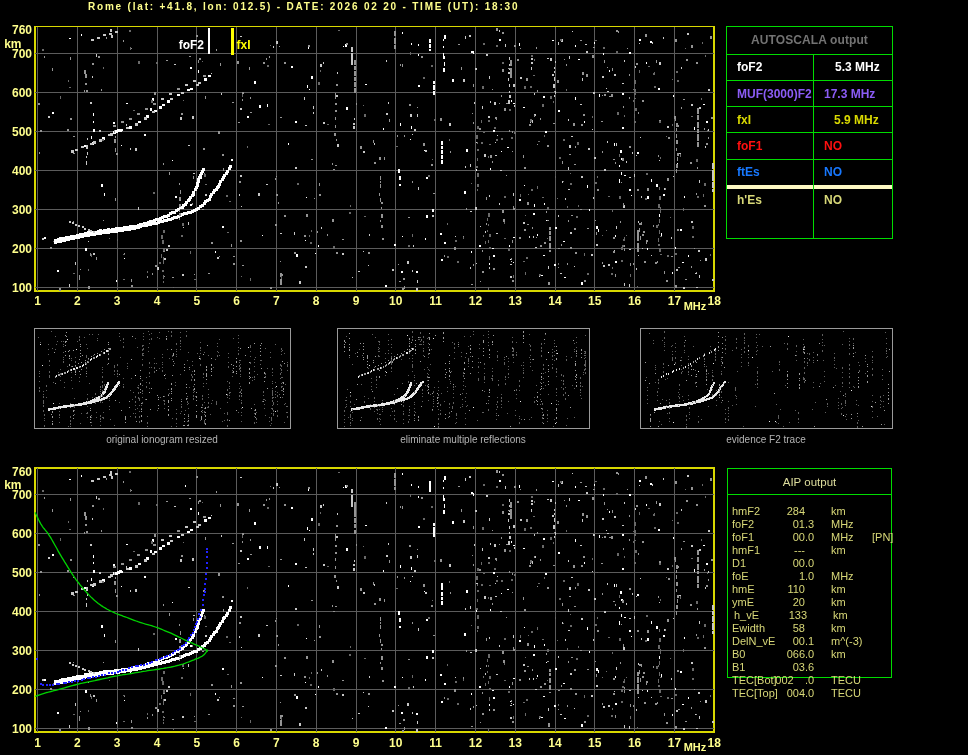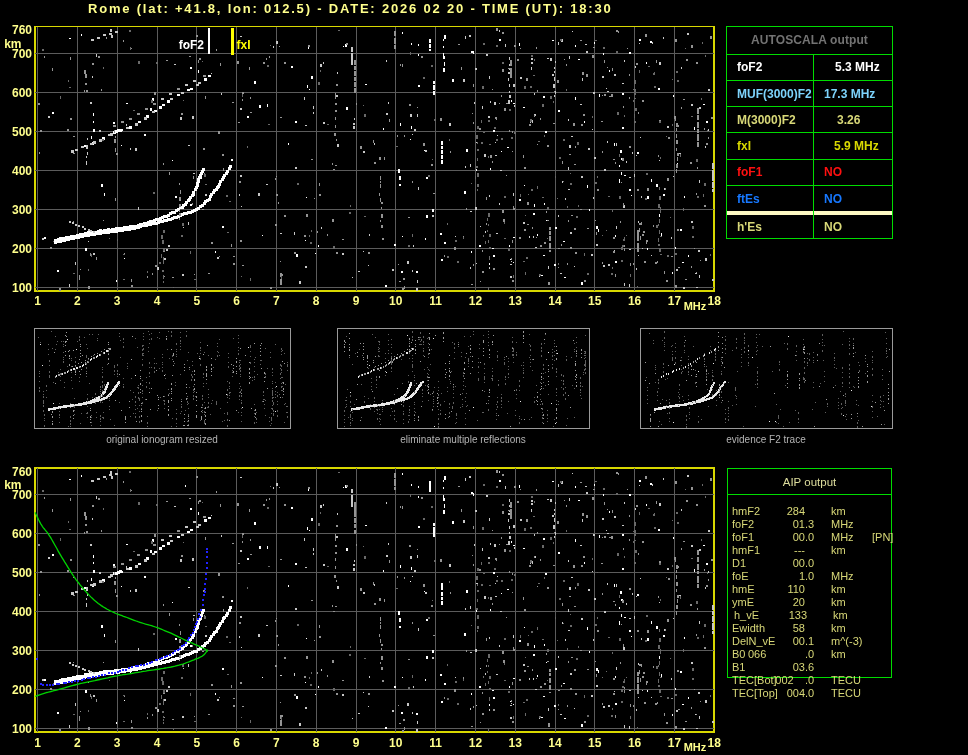--- a/index.html
+++ b/index.html
@@ -1,13 +1,13 @@
 <!DOCTYPE html>
 <html><head><meta charset="utf-8"><title>iono</title><style>html,body{margin:0;padding:0;width:968px;height:755px;background:#000;overflow:hidden}*{box-sizing:border-box}body{font-family:"Liberation Sans",sans-serif;position:relative}.abs{position:absolute}</style></head><body>
-<div class="abs" style="left:88px;top:1px;font-size:13px;font-weight:bold;color:#ffff8c;letter-spacing:1.8px;white-space:pre">Rome (lat: +41.8, lon: 012.5) - DATE: 2026 02 20 - TIME (UT): 18:30</div>
+<div class="abs" style="left:88px;top:1px;font-size:10px;font-weight:bold;color:#ffff8c;letter-spacing:1.8px;white-space:pre">Rome (lat: +41.8, lon: 012.5) - DATE: 2026 02 20 - TIME (UT): 18:30</div>
 <svg class="abs" style="left:0;top:0" width="968" height="755" font-family="Liberation Sans,sans-serif">
     <defs>
       <g id="iono" shape-rendering="crispEdges">
         <rect x="35.2" y="26.5" width="679" height="264.2" fill="none" stroke="#d8d800" stroke-width="1.6"></rect>
         <path stroke="#5c5c5c" stroke-width="1" fill="none" d="M37.6 26.5V290.7M77.4 26.5V290.7M117.2 26.5V290.7M157 26.5V290.7M196.8 26.5V290.7M236.6 26.5V290.7M276.4 26.5V290.7M316.2 26.5V290.7M356 26.5V290.7M395.8 26.5V290.7M435.6 26.5V290.7M475.4 26.5V290.7M515.2 26.5V290.7M555 26.5V290.7M594.8 26.5V290.7M634.6 26.5V290.7M674.4 26.5V290.7M35.2 287.3H714.2M35.2 248.3H714.2M35.2 209.3H714.2M35.2 170.3H714.2M35.2 131.3H714.2M35.2 92.3H714.2M35.2 53.3H714.2"></path>
         <path fill="#ffffff" d="M534.4 203.9h1v3h-1zM622 126.8h2v2h-2zM307.2 85h1v3h-1zM267.3 104.3h1v3h-1zM113.4 122.4h2v2h-2zM81.2 33.5h1v2h-1zM315.1 252.6h1v1h-1zM402.4 31.8h1v2h-1zM365.3 83.6h2v1h-2zM184.7 43.2h1v2h-1zM417.5 54h1v2h-1zM650.1 41.2h2v2h-2zM409.8 139.2h1v1h-1zM197.6 70.3h1v3h-1zM115.7 280.3h1v2h-1zM382.7 128.2h1v2h-1zM544.3 202.9h1v2h-1zM431.7 208.8h2v3h-2zM598.7 93.6h1v3h-1zM418.1 84.7h2v2h-2zM510.6 99.8h1v2h-1zM308.1 47.3h1v2h-1zM143.5 134.2h2v2h-2zM660.7 232.8h1v3h-1zM189.5 66.7h2v2h-2zM149.8 108h2v3h-2zM441.1 259.2h2v2h-2zM126.3 102.9h2v1h-2zM104.4 192.8h1v3h-1zM290.6 65.8h2v2h-2zM44.3 237.2h2v2h-2zM345.9 106.6h2v3h-2zM295 121.3h2v2h-2zM646.9 196h2v3h-2zM190.1 203.8h2v2h-2zM542.8 96.2h2v2h-2zM466.3 148.7h2v3h-2zM68.6 37.7h2v1h-2zM479.4 244.8h2v2h-2zM287.7 143.3h1v2h-1zM402.1 235.6h1v1h-1zM500.9 151.3h1v1h-1zM424.9 237.9h1v2h-1zM222.2 226.2h2v2h-2zM624.3 175.2h2v1h-2zM555.2 226.7h2v2h-2zM426.1 177.1h2v2h-2zM52.1 112.4h2v2h-2zM247.1 116.3h2v2h-2zM683.8 195.8h1v2h-1zM628.7 188.7h2v2h-2zM598.3 228.5h1v3h-1zM57 270h2v2h-2zM425.6 214.8h2v3h-2zM385.4 285.2h2v2h-2zM575.4 97.3h1v3h-1zM444.1 241.8h2v2h-2zM259 104.9h2v3h-2zM306.3 196.9h1v1h-1zM663 193.8h2v2h-2zM423.7 149.5h1v1h-1zM523.7 185.3h1v1h-1zM120.6 144.9h1v1h-1zM172.2 160.4h1v1h-1zM201.2 176.9h1v2h-1zM415.8 271h2v2h-2zM401 270.6h2v2h-2zM542.8 254.8h2v1h-2zM615 261.2h2v2h-2zM439.6 232.7h2v2h-2zM418.2 44.1h1v2h-1zM613.9 142.9h1v3h-1zM304.9 240.3h1v1h-1zM295.8 254.1h2v3h-2zM687.8 255.4h1v2h-1zM309.1 88.9h1v1h-1zM175 196.1h2v2h-2zM253.8 80.8h2v3h-2zM345.4 43.7h2v3h-2zM231.2 158.6h2v2h-2zM410.5 42.6h1v2h-1zM657.5 87.7h2v2h-2zM536.6 233.5h1v2h-1zM410.7 125.6h1v3h-1zM100.7 183.5h2v3h-2zM152.2 97.9h2v3h-2zM84.6 248.4h2v3h-2zM261.5 235h1v1h-1zM342.9 45.5h1v1h-1zM311 76h2v3h-2zM451.9 79.3h2v3h-2zM399.9 123.1h1v3h-1zM512.5 103.2h2v1h-2zM596.4 226h2v3h-2zM464.2 191.2h2v3h-2zM551.8 39.9h2v1h-2zM628.8 52.3h2v2h-2zM130.4 229.1h1v2h-1zM489.9 167.5h1v2h-1zM646.6 248.1h1v2h-1zM593.6 42.4h1v2h-1zM470.6 251.3h1v2h-1zM679.6 229.1h2v2h-2zM475.8 168.8h1v2h-1zM651 179h1v3h-1zM638.6 38.5h2v2h-2zM603.1 52.6h1v2h-1zM492.3 248.3h2v1h-2zM584.1 120.9h1v2h-1zM512.9 236.6h2v1h-2zM509.9 259.3h1v1h-1zM493.2 130.2h2v2h-2zM470.9 50.8h2v2h-2zM544.6 131.3h2v2h-2zM489.1 262.7h1v2h-1zM677.3 163.1h1v3h-1zM589 209h1v2h-1zM518.6 43h1v3h-1zM672.7 95.3h1v2h-1zM522.8 106.6h2v1h-2zM533.2 212.9h2v2h-2zM674.6 246.6h1v2h-1zM621.7 92.7h2v2h-2zM646 62.1h1v2h-1zM705.5 121.1h2v2h-2zM473.1 51.1h1v3h-1zM580.5 282.1h2v3h-2zM545.7 220h1v1h-1zM637 152.3h2v2h-2zM630.6 194.8h1v1h-1zM578.2 58.9h2v1h-2zM655.7 184h2v3h-2zM703.4 103.9h2v1h-2zM659.1 214.4h1v3h-1zM563.8 276.7h2v1h-2zM498.9 38.6h2v2h-2zM541 275.1h2v1h-2zM507.2 147.4h2v1h-2zM694.3 127.2h1v3h-1zM558.2 110.2h2v2h-2zM586.7 185.1h1v3h-1zM509 244.7h1v2h-1zM608.8 69.9h1v2h-1zM615.4 234.6h1v2h-1zM512.9 262.4h1v1h-1zM575.4 44.7h1v2h-1zM518.8 198.8h2v2h-2zM682.1 262.4h2v1h-2zM563.4 241.4h2v1h-2zM553.6 263.7h2v2h-2zM493 255.1h2v2h-2zM318.2 244.7h1v2h-1zM672 272.1h1v2h-1zM394 244h2v2h-2zM214.6 251.1h1v2h-1zM124 258.2h1v1h-1zM619.6 149.7h2v3h-2zM620.6 157.7h2v2h-2zM618.6 165.3h1v2h-1zM620.6 172h1v3h-1zM618.6 179.4h1v4h-1zM444.1 34.8h2v4h-2zM443.1 38.7h1v2h-1zM443.1 45.8h1v2h-1zM443.1 53.3h1v3h-1zM443.1 56.3h2v3h-2zM444.1 62.2h1v4h-1zM443.1 68.4h2v4h-2zM92.6 113.4h1v3h-1zM92.6 120.9h1v2h-1zM92.6 128.5h2v3h-2zM90.6 136.4h1v3h-1zM91.6 142.2h2v3h-2zM398.4 169.2h2v4h-2zM399.4 176.3h2v4h-2zM399.4 184.4h2v2h-2zM429 39h2v4.1066h-2zM429 43.7h2v4.76446h-2zM429 48.7h2v2.25534h-2zM433 81h2v3.06103h-2zM433 85.3h2v5.05624h-2zM433 90.8h2v4.40127h-2zM433 95.8h2v0.185443h-2zM441 141h2v4.13307h-2zM441 145.6h2v3.28497h-2zM441 150.1h2v4.35496h-2zM441 155.4h2v3.5203h-2zM441 159.8h2v4.16176h-2zM54.4 238.8h3v3h-3zM54.3 240.6h3v3h-3zM56.5 238.3h3v3h-3zM56.5 240.1h3v3h-3zM58.8 237.4h3v3h-3zM58.8 239.6h3v3h-3zM61.1 236.8h3v3h-3zM61 239.1h3v3h-3zM63.6 236.7h3v3h-3zM63.2 238.7h3v3h-3zM65.4 236.3h3v3h-3zM65.5 238.2h3v3h-3zM67.4 235.8h3v3h-3zM67.4 237.8h3v3h-3zM69.7 235h3v3h-3zM69.4 237.3h3v3h-3zM71.8 234.5h3v3h-3zM71.4 236.8h3v3h-3zM73.1 234.6h3v3h-3zM73.4 236.4h3v3h-3zM75.6 233.8h3v3h-3zM75.4 235.9h3v3h-3zM77.4 233.6h3v3h-3zM77.4 235.5h3v3h-3zM79.1 233.3h3v3h-3zM79.4 235.1h3v3h-3zM81.7 233h3v3h-3zM81.4 234.7h3v3h-3zM83.5 231.9h3v3h-3zM83.4 234.3h3v3h-3zM85.1 231.6h3v3h-3zM85.4 233.9h3v3h-3zM87.4 231.4h3v3h-3zM87.3 233.5h3v3h-3zM89.4 230.9h3v3h-3zM89.3 233.1h3v3h-3zM91.5 230.7h3v3h-3zM91.3 232.8h3v3h-3zM93.4 230.8h3v3h-3zM93.3 232.5h3v3h-3zM95.2 230.5h3v3h-3zM95.3 232.2h3v3h-3zM97.2 230.2h3v3h-3zM97.3 231.8h3v3h-3zM99.2 229.2h3v3h-3zM99.3 231.5h3v3h-3zM100.9 229.6h3v3h-3zM101.3 231.2h3v3h-3zM103.2 228.6h3v3h-3zM103.3 230.9h3v3h-3zM105.1 228.6h3v3h-3zM105.3 230.7h3v3h-3zM107.3 228.1h3v3h-3zM107.2 230.5h3v3h-3zM109.4 228.5h3v3h-3zM109.2 230.2h3v3h-3zM111.1 228.3h3v3h-3zM111.2 230h3v3h-3zM113.5 227.5h3v3h-3zM113.2 229.7h3v3h-3zM115.4 227.4h3v3h-3zM115.2 229.5h3v3h-3zM117.1 227.1h3v3h-3zM117.2 229.2h3v3h-3zM119.1 227h3v3h-3zM119.2 228.9h3v3h-3zM121.3 226.6h3v3h-3zM121.2 228.6h3v3h-3zM122.9 226.2h3v3h-3zM123.2 228.3h3v3h-3zM125.5 226.2h3v3h-3zM125.2 227.9h3v3h-3zM126.9 226h3v3h-3zM127.1 227.6h3v3h-3zM129.3 225h3v3h-3zM129.1 227.3h3v3h-3zM130.8 224.5h3v3h-3zM131.1 226.9h3v3h-3zM133.3 224.5h3v3h-3zM133.1 226.5h3v3h-3zM135.1 224.5h3v3h-3zM135.1 226.1h3v3h-3zM136.8 223.8h3v3h-3zM137.1 225.7h3v3h-3zM139 223.3h3v3h-3zM139.1 225.3h3v3h-3zM141.3 223h3v3h-3zM143 222h3v3h-3zM145.1 221.7h3v3h-3zM147 220.9h3v3h-3zM148.8 220.4h3v3h-3zM151.1 220h3v3h-3zM152.8 219.1h3v3h-3zM154.9 218.3h3v3h-3zM156.9 217.9h3v3h-3zM159 216.9h3v3h-3zM160.7 215.9h3v3h-3zM163.1 214.9h3v3h-3zM165.1 214.6h3v3h-3zM167.3 213.5h3v3h-3zM168.9 212h3v3h-3zM171.2 211.1h3v3h-3zM172.9 210.7h3v3h-3zM175.3 208.9h3v3h-3zM177 208.2h3v3h-3zM178.7 206.3h3v3h-3zM180.8 205.6h3v3h-3zM182.3 203.9h3v3h-3zM183.8 202.7h3v3h-3zM185.3 201.4h3v3h-3zM187.1 199.4h3v3h-3zM187.7 198.2h3v3h-3zM189.4 196.4h3v3h-3zM190.5 194.2h3v3h-3zM191.6 192.7h3v3h-3zM192.3 191h3v3h-3zM194 188.3h3v3h-3zM194.6 185.6h3v3h-3zM195.5 184.2h3v3h-3zM196 181.7h3v3h-3zM196.7 180.3h3v3h-3zM197.2 177.8h3v3h-3zM198 176.2h3v3h-3zM198.6 174.2h3v3h-3zM199.8 172.1h3v3h-3zM200.7 169.7h3v3h-3zM201.8 167.5h3v3h-3zM141 224.2h3v3h-3zM142.8 224.4h3v3h-3zM144.8 223.6h3v3h-3zM147.4 223.4h3v3h-3zM148.8 222.6h3v3h-3zM151.1 222h3v3h-3zM153.2 221.7h3v3h-3zM155.1 221.5h3v3h-3zM156.7 220.5h3v3h-3zM158.9 220.1h3v3h-3zM161.2 219.9h3v3h-3zM163 219.1h3v3h-3zM165.1 218.6h3v3h-3zM166.7 218.3h3v3h-3zM168.5 217.7h3v3h-3zM170.9 216.9h3v3h-3zM173.3 216.2h3v3h-3zM174.5 215.7h3v3h-3zM177 215.1h3v3h-3zM178.8 214.4h3v3h-3zM181.2 213.2h3v3h-3zM182.7 212.3h3v3h-3zM185 211.8h3v3h-3zM187.1 211.4h3v3h-3zM189 210.5h3v3h-3zM190.6 209.5h3v3h-3zM193 208.5h3v3h-3zM194.8 208h3v3h-3zM197.1 206.6h3v3h-3zM198.5 205.1h3v3h-3zM200.7 203.6h3v3h-3zM202.6 202h3v3h-3zM204 200.3h3v3h-3zM206.3 199h3v3h-3zM207.8 197.6h3v3h-3zM209.1 195.3h3v3h-3zM210.2 193.3h3v3h-3zM211.6 191.1h3v3h-3zM213.4 189.4h3v3h-3zM214.7 188h3v3h-3zM215.7 185.8h3v3h-3zM216.7 184.7h3v3h-3zM218.1 182.6h3v3h-3zM219.2 180.1h3v3h-3zM221 178.3h3v3h-3zM221.9 175.9h3v3h-3zM223 174.4h3v3h-3zM224.6 172.1h3v3h-3zM225.9 170.1h3v3h-3zM227.7 167.1h3v3h-3zM229.4 164.8h3v3h-3zM54.4 239.1h3v3h-3zM56.5 238.7h3v3h-3zM58.9 238.3h3v3h-3zM60.9 238.5h3v3h-3zM63.1 237.5h3v3h-3zM64.8 237.4h3v3h-3zM67.1 236.9h3v3h-3zM69.8 236.3h3v3h-3zM71.5 236.5h3v3h-3zM73.6 235.4h3v3h-3zM75.6 235.5h3v3h-3zM77.5 234.7h3v3h-3zM79.7 234.2h3v3h-3zM81.3 234h3v3h-3zM83.6 233.4h3v3h-3zM85.4 232.3h3v3h-3zM87.7 232.7h3v3h-3zM89.3 232.2h3v3h-3zM91.7 231.7h3v3h-3zM93.5 231.5h3v3h-3zM95.4 231.6h3v3h-3zM97 231h3v3h-3zM99.7 230.3h3v3h-3zM101.2 230.6h3v3h-3zM103.4 229.9h3v3h-3zM104.9 229.8h3v3h-3zM107 229.8h3v3h-3zM109.6 229.5h3v3h-3zM111.1 228.8h3v3h-3zM113.3 229.1h3v3h-3zM114.9 228.4h3v3h-3zM117.4 228.5h3v3h-3zM119.2 227.8h3v3h-3zM121.2 227.7h3v3h-3zM123.2 227.8h3v3h-3zM125.1 227.6h3v3h-3zM126.8 226.6h3v3h-3zM129.4 226.3h3v3h-3zM130.8 226.6h3v3h-3zM133.3 226h3v3h-3zM135.3 225.9h3v3h-3zM136.8 225.2h3v3h-3zM139.4 224.2h3v3h-3zM140.8 224.2h3v3h-3zM84.2 145h3v2h-3zM101.6 137.2h3v3h-3zM117.2 130.1h3v2h-3zM120.1 129h3v2h-3zM129 125.8h3v3h-3zM138 121.3h3v2h-3zM146.4 115.2h3v3h-3zM154.3 109.6h3v2h-3zM159.3 105.8h3v3h-3zM161.5 103.7h3v2h-3zM166.8 100h3v3h-3zM176.7 94.4h3v2h-3zM186.8 89.2h3v2h-3zM189.8 87.6h3v2h-3zM204.2 77.9h3v3h-3zM207.5 75.1h3v2h-3zM113.2 130.9h3v3h-3zM115.2 130.1h3v3h-3zM117.2 129.3h3v3h-3zM119.2 128.5h3v3h-3z"></path>
         <path fill="#c8c8c8" d="M469 34.5h2v2h-2zM42.4 237.5h2v2h-2zM183.1 226.5h1v1h-1zM304.7 265.8h2v2h-2zM239.2 194.1h1v2h-1zM476 141.9h2v1h-2zM582.3 77.5h1v3h-1zM528.8 236.2h1v2h-1zM683.2 286.8h2v2h-2zM92 76.3h1v2h-1zM672.6 176.1h1v1h-1zM273.2 45.9h1v2h-1zM411.8 270.3h1v2h-1zM637.7 221h1v2h-1zM180 117.1h2v3h-2zM534.4 114.4h2v2h-2zM568.7 56.1h1v3h-1zM588.4 147.7h2v2h-2zM240.4 108.4h2v2h-2zM69.1 283.8h1v3h-1zM462.5 78.6h2v3h-2zM137.5 206.8h1v3h-1zM407.3 261.3h2v3h-2zM204.6 193.8h2v2h-2zM90.2 102.3h2v2h-2zM129.5 148h1v2h-1zM564.6 197.5h1v2h-1zM110.9 34.7h2v3h-2zM241.3 205.9h1v1h-1zM488.4 115.5h2v2h-2zM368.8 234.2h1v2h-1zM220.6 93.4h1v2h-1zM538.7 275.2h1v2h-1zM424.9 150h2v2h-2zM552.3 73.5h2v2h-2zM313.2 111.5h1v2h-1zM374 142.9h1v2h-1zM474.6 68h2v2h-2zM363.2 150.8h2v2h-2zM659.3 160.1h1v1h-1zM570.5 135.9h2v1h-2zM624.1 283h1v3h-1zM560.7 39.3h2v3h-2zM636.1 154.9h1v1h-1zM239.8 35.5h2v1h-2zM134.5 147.9h2v3h-2zM303.9 96.8h1v3h-1zM500.1 169.6h2v1h-2zM279.5 233h2v1h-2zM368.4 264.5h1v1h-1zM192 116.1h2v3h-2zM416.5 113.7h1v3h-1zM464.8 36h1v3h-1zM142.9 224.2h1v1h-1zM484.1 154.3h2v3h-2zM546.8 57.6h2v1h-2zM495.3 154.5h2v1h-2zM193.1 173.3h2v1h-2zM607.2 91.3h2v1h-2zM464.8 166h1v2h-1zM210.5 73.1h1v1h-1zM449 122.6h2v3h-2zM266.1 183.5h2v1h-2zM414.1 128.5h2v2h-2zM323.4 122.1h2v2h-2zM182.4 274.4h2v2h-2zM385.7 60.4h1v2h-1zM187.7 145.3h2v1h-2zM305.2 125.2h2v1h-2zM584.9 44.4h2v1h-2zM474 102.4h1v2h-1zM298.6 281.2h2v3h-2zM337.2 144.3h2v3h-2zM698.5 274.5h1v3h-1zM495 141.9h1v1h-1zM512.5 83.8h2v3h-2zM173.5 64.1h2v1h-2zM651.8 42.4h1v2h-1zM387.7 101.9h1v2h-1zM126.1 124.3h1v2h-1zM98.7 130.2h2v2h-2zM275.9 41.1h2v3h-2zM385.5 113.3h2v2h-2zM698.5 179.8h1v3h-1zM416 287.5h2v3h-2zM622.8 205h2v3h-2zM580.3 103.5h2v1h-2zM336.2 94.7h2v2h-2zM631.6 151.7h1v2h-1zM156.5 267.1h2v3h-2zM470.2 164.3h1v3h-1zM47.5 115.6h2v2h-2zM489.1 76h1v3h-1zM504.9 44.2h1v3h-1zM592.9 92.4h2v2h-2zM320.6 227.2h1v2h-1zM707.6 88.9h2v2h-2zM628.6 284.3h1v3h-1zM313.2 106h1v3h-1zM417 279.6h1v3h-1zM294.6 166.7h2v2h-2zM431.6 215.2h2v2h-2zM531.9 119.6h1v3h-1zM88.1 240.7h1v1h-1zM605.9 88.2h1v1h-1zM616.4 225.5h1v3h-1zM239.7 174.6h2v2h-2zM258 192.9h2v3h-2zM454.9 235.5h1v1h-1zM294.1 231.8h1v3h-1zM109.8 29.4h2v3h-2zM411.9 134.1h1v1h-1zM593.1 197.3h1v2h-1zM690.9 103.8h2v2h-2zM187.6 222.2h1v3h-1zM410 114.1h2v3h-2zM513.8 105.3h1v2h-1zM319.9 63.8h2v3h-2zM337.2 71.5h1v2h-1zM558.7 156.8h1v1h-1zM580.9 176.2h2v2h-2zM593.9 156.6h2v2h-2zM616.1 142.7h1v3h-1zM322.6 62.4h1v2h-1zM417.7 186.7h1v3h-1zM96.4 54.1h1v3h-1zM481.8 106.4h1v3h-1zM74.8 261.5h1v3h-1zM489.1 267.4h1v2h-1zM509.6 275.8h2v2h-2zM651.4 255.1h1v1h-1zM691.2 220.6h2v2h-2zM498.9 203.1h1v2h-1zM629.1 248.7h2v1h-2zM607.4 141.1h1v2h-1zM675.9 268.8h2v2h-2zM568.4 167.3h1v3h-1zM530.1 120.5h1v2h-1zM484.9 231h1v2h-1zM585.9 50.8h2v2h-2zM591.6 129h1v1h-1zM707.8 129h1v2h-1zM470.2 266.7h1v2h-1zM560.4 272.9h2v1h-2zM667.1 126.4h2v2h-2zM470.4 210.5h2v1h-2zM534.2 92.9h1v2h-1zM704.5 258h2v3h-2zM663.4 36.7h1v2h-1zM519.7 77.4h2v2h-2zM601.7 76.1h2v2h-2zM494.4 102.4h2v3h-2zM628.5 176.7h2v1h-2zM567.5 188.7h2v1h-2zM687.1 33.3h2v2h-2zM623.8 60.2h1v2h-1zM613.8 74.2h2v2h-2zM711.9 279.3h2v2h-2zM591.1 253.5h2v2h-2zM680.7 67.2h1v2h-1zM607.8 263.7h2v2h-2zM512.8 193h1v3h-1zM658.7 61.6h2v3h-2zM509.9 263.8h2v1h-2zM474.8 207.3h2v3h-2zM639.6 136.9h1v1h-1zM602.6 264.7h2v2h-2zM638.5 43.2h1v1h-1zM497.3 134.9h1v1h-1zM557.9 42.1h1v3h-1zM509.7 64.5h2v1h-2zM704.9 145.7h1v2h-1zM572.2 31.3h1v1h-1zM635.4 66.1h1v2h-1zM633.5 174.1h1v3h-1zM640.5 196.4h1v2h-1zM567.6 118.8h1v2h-1zM547.7 266.1h1v3h-1zM510.5 276.6h1v1h-1zM622.3 83.4h2v1h-2zM568.6 145.3h2v3h-2zM495.7 232.6h2v1h-2zM523.2 222.2h2v2h-2zM699.2 107.2h2v2h-2zM626.3 161.3h1v2h-1zM695.6 286.5h2v1h-2zM486.3 53.5h2v2h-2zM489.8 101h1v2h-1zM603.5 169.3h2v2h-2zM479.8 226h1v1h-1zM596.2 243.7h2v2h-2zM561.6 180.8h1v2h-1zM488.7 195.3h1v2h-1zM557.7 214.5h1v2h-1zM549.9 57.5h2v3h-2zM635.9 267.8h1v2h-1zM498.5 29.9h1v2h-1zM570 231.8h2v2h-2zM663.8 187.6h1v2h-1zM678.6 153.3h2v1h-2zM412.7 244.5h1v2h-1zM535.3 247.4h2v1h-2zM671.4 236.7h1v2h-1zM165.8 248.9h2v2h-2zM163.6 257.5h2v2h-2zM614.1 249.8h1v1h-1zM342.3 252.7h2v2h-2zM698.1 250.1h2v2h-2zM637.8 255.2h1v1h-1zM93.2 253.2h2v2h-2zM391.8 268.9h2v2h-2zM216.7 257.4h2v2h-2zM475.8 263.2h1v1h-1zM510.7 261.1h1v1h-1zM351.6 276.9h1v1h-1zM641.9 248.3h1v1h-1zM694.9 272.9h2v1h-2zM357.7 271.1h2v1h-2zM363.4 250.8h1v1h-1zM573.8 266h1v1h-1zM532.7 236.1h1v2h-1zM167.5 244.9h2v2h-2zM554.9 60.8h1v2h-1zM553.9 67h1v2h-1zM553.9 71h1v2h-1zM553.9 76.9h1v4h-1zM552.9 83.8h2v4h-2zM554.9 90.5h1v3h-1zM553.9 94.9h1v2h-1zM86.6 138h1v2h-1zM85.6 145h2v4h-2zM86.6 151.5h1v3h-1zM85.6 156.2h1v2h-1zM85.6 161.2h1v4h-1zM530.8 58.3h2v2h-2zM530.8 61.6h2v2h-2zM530.8 67.4h1v3h-1zM509 57.1h1v3h-1zM509 63.6h2v2h-2zM509 68.1h1v2h-1zM508 71.8h2v2h-2zM508 77.9h1v3h-1zM509 84.2h1v3h-1zM509 90.6h1v2h-1zM509 94.7h2v3h-2zM508 99.6h2v4h-2zM353.7 118.4h1v2h-1zM352.7 122.5h2v2h-2zM352.7 126.4h2v3h-2zM351 47h2v4.83747h-2zM351 53.3h2v5.08938h-2zM351 58.4h2v6.72935h-2zM712 163h2v5.84086h-2zM712 169.8h2v3.92678h-2zM712 174.1h2v6.44439h-2zM712 181.8h2v6.65145h-2zM712 189.3h2v2.74011h-2zM69 220.9h2v2h-2zM71.9 222.3h2v2h-2zM75.1 223.5h2v2h-2zM78 224.9h2v2h-2zM81.6 226.4h2v2h-2zM84.1 227.7h2v2h-2zM87.6 228.5h2v2h-2zM90.3 229.8h2v2h-2zM93.1 230.6h2v2h-2zM71.4 150.4h3v3h-3zM74.7 149h3v2h-3zM81.4 146.1h3v2h-3zM90 142.6h3v2h-3zM92.8 141.4h3v3h-3zM98.7 138.7h3v3h-3zM107.5 134h3v2h-3zM110.4 132.5h3v3h-3zM126 126.9h3v2h-3zM135 123h3v3h-3zM143.7 117.4h3v3h-3zM151.7 111.3h3v2h-3zM169.9 98.3h3v2h-3zM180.5 92.3h3v2h-3zM195.5 84.2h3v2h-3zM198.1 82.4h3v2h-3zM161 97.8h3v2h-3zM168.9 93.1h3v2h-3zM184.9 84.1h3v2h-3zM192.8 79.8h3v2h-3zM91.3 38.9h3v2h-3zM97.3 36.5h3v2h-3zM103.3 34.2h3v2h-3zM109.2 32.6h3v2h-3zM115.2 31.1h3v2h-3z"></path>
         <path fill="#949494" d="M101.2 88.5h1v2h-1zM280 117.4h2v1h-2zM399.4 281h2v1h-2zM597 188.8h2v2h-2zM277.5 202.2h1v2h-1zM203 148.2h2v2h-2zM308.4 45.2h2v2h-2zM69.8 56.5h1v3h-1zM618.2 31h1v2h-1zM146.9 275.9h1v2h-1zM697.2 166.5h1v2h-1zM85.8 89.9h2v2h-2zM399.5 64.4h1v2h-1zM627.4 47.6h1v1h-1zM39.5 129.5h2v2h-2zM431.4 163.9h2v2h-2zM249.8 97.1h1v2h-1zM664.2 271.3h1v3h-1zM333.3 169.2h2v1h-2zM262.8 62h2v2h-2zM633.2 263h1v2h-1zM574.6 251.8h2v2h-2zM440.1 117.9h2v3h-2zM331.9 163.2h1v2h-1zM677.5 267.4h2v1h-2zM237.3 61.1h2v3h-2zM646.5 188h2v3h-2zM38.3 102.6h2v2h-2zM336 83.6h2v2h-2zM580 208.9h2v1h-2zM656.4 59.6h1v3h-1zM402.1 64h1v3h-1zM514.1 44.7h2v2h-2zM275.1 223.9h2v2h-2zM222 154.3h2v2h-2zM398 263.8h1v1h-1zM180.7 113h2v2h-2zM401.6 288h2v2h-2zM51.7 67.6h1v3h-1zM519.9 47.8h1v1h-1zM592.3 55.4h2v3h-2zM331.5 218.8h2v3h-2zM96.4 257.2h1v3h-1zM523.3 155h1v3h-1zM504.3 107.6h2v3h-2zM269.7 287.1h2v2h-2zM237.7 121.8h2v1h-2zM123.3 39.8h1v2h-1zM417.4 107h1v1h-1zM318.5 183h1v3h-1zM336.4 251.6h2v2h-2zM78.6 277.6h1v2h-1zM216.4 49.1h1v2h-1zM232.2 101.5h2v1h-2zM502.2 209.9h2v3h-2zM192.3 203.3h1v2h-1zM432.5 193h2v1h-2zM505.5 102.9h2v1h-2zM250 112.1h2v1h-2zM403.7 135.4h1v2h-1zM462.6 235.8h1v2h-1zM239.2 180.6h2v2h-2zM334.8 164.7h2v1h-2zM314.3 198.2h1v1h-1zM612.5 251.4h2v2h-2zM499.3 102.7h1v1h-1zM675.1 284.8h2v3h-2zM540.2 244.5h2v2h-2zM275.5 193.5h2v2h-2zM283.9 62.2h2v2h-2zM211.2 242.4h2v2h-2zM266.3 57.9h1v2h-1zM195.6 34.5h2v2h-2zM636 63.3h2v2h-2zM165.9 59.8h2v1h-2zM411.5 180.5h1v2h-1zM73.3 220.8h1v1h-1zM562.4 161.4h1v3h-1zM675.2 39.3h2v3h-2zM59 287.6h2v3h-2zM115.1 198.2h1v3h-1zM103.1 220.1h1v1h-1zM486.4 223.1h1v2h-1zM275 178.3h1v2h-1zM189.1 56.1h2v1h-2zM373.2 140h1v3h-1zM460.7 67.2h1v3h-1zM242.1 99.4h1v2h-1zM89.7 252.7h1v3h-1zM341.7 238.9h2v1h-2zM154.3 92.4h2v3h-2zM508.8 129.9h1v2h-1zM471.7 113.4h1v1h-1zM130.7 48.1h1v1h-1zM283.5 215.1h2v2h-2zM566.7 263h1v2h-1zM422.5 142.6h2v3h-2zM73.2 153h2v1h-2zM231.4 243.7h1v3h-1zM407.9 217.1h2v1h-2zM198.2 59.7h1v3h-1zM457.8 44.3h2v1h-2zM275.8 176.4h1v1h-1zM67.3 128.6h2v2h-2zM278.7 45.6h1v1h-1zM533.5 114.5h1v2h-1zM586.3 73.5h2v3h-2zM472.8 122.2h1v2h-1zM677.5 124.7h1v2h-1zM163.4 162.6h1v2h-1zM584.3 279.6h2v2h-2zM408.7 103.5h2v2h-2zM306.4 214.4h2v3h-2zM592.9 47.2h2v1h-2zM496.4 117.6h1v2h-1zM682.6 99.4h2v1h-2zM151.7 272.8h1v2h-1zM677.3 228.5h2v2h-2zM318.8 194.1h2v2h-2zM241.6 91.7h2v2h-2zM502.1 69.1h2v3h-2zM646.2 239.5h2v2h-2zM373.8 161.8h2v2h-2zM43.5 55.9h1v2h-1zM552.8 123.1h2v1h-2zM169.2 171.8h1v3h-1zM303.5 234.7h2v2h-2zM519 237h2v2h-2zM453.5 247.1h2v3h-2zM240.1 240.1h2v2h-2zM479.9 280.7h1v1h-1zM249.4 67.4h1v3h-1zM450.1 150.6h1v2h-1zM154.7 265.2h2v2h-2zM204.2 173.1h1v2h-1zM513.1 207.5h2v2h-2zM537.4 90.2h1v2h-1zM73.4 135.5h2v1h-2zM130.7 278.8h1v3h-1zM473.3 264.1h1v2h-1zM420.8 55.9h2v2h-2zM583.1 114h2v2h-2zM205.2 95.8h1v3h-1zM681 106.5h1v2h-1zM311.3 158.7h2v1h-2zM360.3 146.3h2v3h-2zM653.2 224.9h1v2h-1zM382 238.3h2v2h-2zM345.9 43h2v2h-2zM356.2 102.6h1v2h-1zM547.7 282.4h2v3h-2zM106 36.7h1v2h-1zM79.1 274.6h1v3h-1zM69.6 117.5h2v2h-2zM526.4 77.5h2v3h-2zM444.4 255.1h1v2h-1zM686.4 58.5h2v2h-2zM512.3 131.1h1v2h-1zM383.6 157.3h1v3h-1zM620.4 220.7h1v2h-1zM193 176.1h1v3h-1zM673.9 115.8h2v3h-2zM396.7 134.9h1v2h-1zM218.2 131.2h2v3h-2zM201.9 209.3h2v1h-2zM219.8 62.5h1v3h-1zM316.9 230.6h1v2h-1zM281.4 273.5h2v2h-2zM294 252.2h2v2h-2zM87.9 285.6h2v3h-2zM280.3 260.8h1v1h-1zM389.2 118.6h1v3h-1zM269.2 56.4h1v2h-1zM490.1 155.3h2v3h-2zM198.8 58.4h2v2h-2zM466.3 208.3h1v2h-1zM378.7 156.7h2v3h-2zM223.3 167.8h1v3h-1zM404.1 285.6h1v3h-1zM123.5 253.2h1v2h-1zM573.6 227.9h2v2h-2zM629.3 146.2h2v2h-2zM623.6 248.3h1v3h-1zM485.9 196.7h1v3h-1zM527.3 224.4h2v1h-2zM38.7 152h1v2h-1zM327.4 233.7h1v2h-1zM696 62.3h2v2h-2zM511.8 150.5h1v1h-1zM473.3 84.1h1v3h-1zM622.1 158.3h2v3h-2zM623.5 245h1v2h-1zM575.1 145.9h1v2h-1zM629.2 73.7h1v2h-1zM573.9 164.2h2v1h-2zM657.1 260.5h1v2h-1zM558.1 267.3h1v1h-1zM570.7 215.3h2v1h-2zM580.5 123.9h2v2h-2zM528.7 123.8h2v2h-2zM707.9 137.2h1v2h-1zM492.5 267.5h2v2h-2zM535.8 47.4h1v2h-1zM611.5 68.4h1v3h-1zM709.7 36.1h2v3h-2zM581.6 71.7h2v3h-2zM536.5 144h1v1h-1zM629 97.3h1v2h-1zM547 219.9h2v1h-2zM666.1 280.3h2v2h-2zM491.8 88.5h1v1h-1zM548.1 281.7h2v3h-2zM512.2 279.9h2v2h-2zM510.6 258.2h1v2h-1zM496.1 28.3h2v3h-2zM560.8 243.5h1v2h-1zM495.3 116.9h2v2h-2zM602.4 261.5h1v2h-1zM606.5 67.3h1v1h-1zM668.1 136.8h2v2h-2zM691.2 45.4h2v3h-2zM506.2 175.3h1v1h-1zM705.8 143.2h2v2h-2zM568.5 154h2v1h-2zM557.2 79.8h2v3h-2zM482 250h1v2h-1zM704 205.4h2v2h-2zM615.5 30.2h2v2h-2zM641.7 99.6h2v2h-2zM655.2 261.9h2v2h-2zM567.9 219.6h1v2h-1zM523.8 167h2v2h-2zM501 95.2h1v2h-1zM643.2 230.5h2v2h-2zM703.6 127.7h1v2h-1zM699.9 259.9h1v1h-1zM710.9 117.1h2v2h-2zM642.1 234h2v2h-2zM620.8 182.4h1v1h-1zM602.4 151.3h1v2h-1zM622.5 106.3h1v2h-1zM491.8 161h1v2h-1zM613 236.6h2v2h-2zM546 211.2h1v2h-1zM636.6 188.7h2v2h-2zM517.4 59.4h2v2h-2zM623.2 202.8h1v3h-1zM612.6 159.1h2v1h-2zM481.8 271.2h2v2h-2zM512 240h1v3h-1zM639.4 222.6h2v2h-2zM696.4 192.5h1v2h-1zM540.3 117.8h1v2h-1zM638 111.8h1v2h-1zM601 121.3h2v1h-2zM512.9 205.5h1v2h-1zM611.3 94.3h2v3h-2zM507.5 68h2v1h-2zM596 232.4h1v3h-1zM553.7 90.5h1v1h-1zM645.2 34.4h2v3h-2zM670.6 256.4h2v1h-2zM564.3 58.8h1v1h-1zM684.6 279h2v1h-2zM604.3 60h1v3h-1zM546.9 145.2h2v2h-2zM502.5 218.6h2v3h-2zM657.5 154.6h1v2h-1zM524 228.8h2v2h-2zM665.2 187.6h1v2h-1zM526.6 201.8h2v3h-2zM580 40.1h2v1h-2zM689.6 162.3h2v2h-2zM646.2 241.5h1v2h-1zM502 32.3h2v2h-2zM629.6 262.5h1v3h-1zM586.7 227.9h2v1h-2zM531.6 227.1h1v2h-1zM601.6 95h1v1h-1zM572.5 123.1h2v3h-2zM604.3 94h2v2h-2zM566.3 63.9h1v2h-1zM479.1 127.9h2v2h-2zM614.6 273.9h1v3h-1zM615.1 162.1h1v2h-1zM658.7 119.8h2v3h-2zM595.3 219.6h1v1h-1zM609.1 95.9h2v1h-2zM666.8 177.5h2v3h-2zM570 246.7h2v2h-2zM233.1 256.1h2v1h-2zM162.9 275.5h2v1h-2zM544.1 241.8h2v2h-2zM696.2 272h1v1h-1zM171.8 277.4h2v1h-2zM241.6 264.8h2v1h-2zM470.5 284.2h2v1h-2zM194.1 274.1h1v1h-1zM130.8 285.3h2v2h-2zM402.7 277.6h2v2h-2zM232.7 263.4h2v2h-2zM207.9 272.9h2v1h-2zM162.6 250.3h2v2h-2zM49.9 246.5h2v2h-2zM219.1 255.8h1v1h-1zM535.7 236.8h1v1h-1zM694 247.5h1v1h-1zM691.1 265.8h1v2h-1zM558 248.2h2v1h-2zM80.2 269.2h1v1h-1zM367.8 251.8h2v2h-2zM643.9 260.7h2v2h-2zM113.9 130.4h1v3h-1zM114.9 135.7h1v2h-1zM113.9 139.2h2v4h-2zM114.9 147.7h1v4h-1zM115.9 153.2h2v2h-2zM335.1 92.5h1v4h-1zM335.1 96.3h1v3h-1zM335.1 103.4h2v2h-2zM335.1 110.4h2v2h-2zM335.1 116.7h1v3h-1zM335.1 124.8h1v3h-1zM334.1 133h2v3h-2zM336.1 138.7h1v2h-1zM179.2 182.5h1v2h-1zM180.2 189.6h1v4h-1zM179.2 197.3h2v4h-2zM179.2 204.2h2v3h-2zM179.2 210h1v2h-1zM179.2 213.2h2v3h-2zM179.2 217.6h1v2h-1zM674.8 117.9h1v3h-1zM675.8 123.3h2v4h-2zM675.8 128.2h1v3h-1zM675.8 133.9h1v4h-1zM675.8 140.1h2v4h-2zM675.8 147.7h1v3h-1zM676.8 153.4h2v3h-2zM676.8 157.4h1v4h-1zM675.8 163.5h2v4h-2zM675.8 169.2h1v4h-1zM640.6 222.1h1v3h-1zM638.6 228.1h1v4h-1zM639.6 236.4h1v4h-1zM380.2 175.8h1v4h-1zM380.2 180.6h1v2h-1zM380.2 183.7h1v4h-1zM379.2 192.7h1v3h-1zM380.2 197.8h1v4h-1zM381.2 202h2v2h-2zM381.2 206.9h1v2h-1zM381.2 214h2v4h-2zM380.2 220.4h1v2h-1zM381.2 225.4h2v3h-2zM84.1 70.4h2v4h-2zM85.1 74.3h2v4h-2zM85.1 82.6h2v2h-2zM84.1 90.2h1v2h-1zM354 60h2v5.37715h-2zM354 65.6h2v4.8675h-2zM354 70.5h2v5.08231h-2zM354 76.9h2v4.24992h-2zM354 82.3h2v4.24857h-2zM354 88.3h2v4.28352h-2zM549 227h2v3.2152h-2zM549 231.1h2v3.71593h-2zM549 236h2v5.37102h-2zM549 243h2v5.79746h-2zM549 250h2v1.95023h-2zM697 108h2v5.85159h-2zM697 115.2h2v5.13394h-2zM697 122.3h2v6.02297h-2zM697 129.2h2v3.52718h-2zM697 134.4h2v6.67876h-2zM697 142h2v4.82234h-2zM510 60h2v6.15511h-2zM510 67.9h2v4.81313h-2zM510 72.8h2v4.90134h-2zM637 230h2v4.84497h-2zM637 235.2h2v6.07177h-2zM637 242.5h2v3.50958h-2zM637 246.2h2v5.81734h-2zM280 273h2v4.30348h-2zM280 278.6h2v6.16972h-2zM280 285.8h2v0.162403h-2zM394 31h2v5.4835h-2zM394 37.6h2v6.89557h-2zM394 45.2h2v3.7574h-2zM113.2 124.7h3v2h-3zM121.2 121.2h3v2h-3zM129.1 117.7h3v2h-3zM137.1 112.8h3v2h-3zM145.1 107.9h3v2h-3zM153 102.8h3v2h-3zM176.9 88.4h3v2h-3zM202.8 74.8h3v2h-3zM98.1 56.4h2v2h-2zM92.1 63.1h2v2h-2z"></path>
         <path fill="#6a6a6a" d="M510.7 137.1h2v2h-2zM68.9 87.3h2v1h-2zM606.1 229.8h1v1h-1zM204.2 174h2v3h-2zM297.3 182.9h2v2h-2zM524.7 215.1h1v1h-1zM629.8 274.2h1v3h-1zM676.2 70.9h2v2h-2zM547 207.4h2v3h-2zM515.1 43.3h1v1h-1zM525.5 257.4h2v2h-2zM431.7 158.7h1v1h-1zM137.8 61.1h2v2h-2zM487.5 120h2v2h-2zM482.9 131.6h2v1h-2zM226.1 194.8h2v2h-2zM229.3 200.6h2v1h-2zM703.8 182.8h2v3h-2zM318.2 81.8h2v3h-2zM575.9 216.3h2v2h-2zM447.3 222.5h1v2h-1zM326.7 124.3h2v1h-2zM594.5 182h2v2h-2zM181 235.4h2v2h-2zM364.3 216.4h2v1h-2zM123.1 253.8h2v1h-2zM72.6 272.7h2v1h-2zM410.2 52.2h1v3h-1zM364.4 114.4h2v3h-2zM485.3 241.4h1v3h-1zM123.1 279h2v1h-2zM691.2 116h2v1h-2zM91.2 254.4h1v3h-1zM597.4 130.9h1v1h-1zM156.4 62.4h2v2h-2zM538.9 274h2v2h-2zM470.5 183.3h1v1h-1zM202.2 60.7h1v1h-1zM569.5 183h2v2h-2zM138 60.8h2v3h-2zM395.6 146h2v1h-2zM102.1 139h2v2h-2zM267.8 124.2h2v1h-2zM701.5 42.2h1v2h-1zM538.1 141.4h2v1h-2zM558.9 156.5h2v2h-2zM247.2 145.5h1v2h-1zM411.6 233.9h1v3h-1zM423.3 76.9h2v2h-2zM430.8 64.8h2v2h-2zM566.3 88.8h1v2h-1zM320.2 70.1h1v2h-1zM648.2 66.3h2v1h-2zM41.5 48.6h2v2h-2zM281 275.9h1v3h-1zM67.5 79.9h1v2h-1zM576.8 141.6h2v3h-2zM577.9 204.6h1v2h-1zM129.5 47.3h1v3h-1zM147.2 271h1v2h-1zM267.3 65.4h2v2h-2zM675.2 252.7h2v2h-2zM553.2 100.7h1v2h-1zM152.9 191.5h2v2h-2zM494 126.7h2v2h-2zM525.4 271.5h1v3h-1zM672 123.6h1v2h-1zM270.2 44.6h1v1h-1zM697.4 195.9h2v2h-2zM707.2 130.2h1v2h-1zM669.8 216.5h1v1h-1zM189.9 251h1v3h-1zM624 114.6h1v2h-1zM637.4 285.5h1v1h-1zM102.9 66.7h1v2h-1zM607.8 195.7h2v1h-2zM88.1 268.7h1v2h-1zM250 278h1v3h-1zM332.6 246.1h2v3h-2zM150.7 99.8h2v3h-2zM129.3 29.8h2v2h-2zM676.5 80.2h2v2h-2zM226.9 232.3h2v1h-2zM172.7 287.3h1v1h-1zM349.1 212.2h2v2h-2zM242.1 93.7h1v3h-1zM660.4 254.1h2v1h-2zM481.2 120.3h1v3h-1zM350.1 204.7h1v2h-1zM363.4 104.8h1v1h-1zM530.1 118.6h2v3h-2zM182.8 100.4h1v1h-1zM433.6 118.5h2v2h-2zM132.6 109.8h2v1h-2zM679.5 154h1v3h-1zM705.1 54.6h1v2h-1zM59.7 96.3h1v3h-1zM117.1 239.1h1v2h-1zM449.3 139.3h1v2h-1zM543.6 135h1v2h-1zM508 249h2v2h-2zM427.5 175.2h2v2h-2zM502.1 62.3h2v2h-2zM338 30.1h2v1h-2zM530.5 54.6h2v2h-2zM181.6 222.5h2v3h-2zM205.3 184.3h2v1h-2zM528.3 193.9h1v1h-1zM594.8 39.9h2v1h-2zM602.3 235h1v1h-1zM534.1 59.2h1v2h-1zM566.9 206.4h1v2h-1zM488.1 287.3h1v3h-1zM562.6 138.9h2v2h-2zM619.3 196.3h2v3h-2zM625.5 235.3h1v1h-1zM659.2 121.4h2v2h-2zM523 260.9h2v1h-2zM555.1 175.6h1v2h-1zM612 266.5h1v2h-1zM547 238.3h1v1h-1zM504 221.8h1v2h-1zM618.5 153.5h1v3h-1zM520.1 193.9h1v3h-1zM480.8 142.3h2v2h-2zM665.6 135.6h1v1h-1zM653.2 72.9h1v2h-1zM500.5 138.1h2v2h-2zM621.8 244.9h2v2h-2zM682.7 207.5h1v3h-1zM616.4 51.2h2v2h-2zM508.5 108.9h2v2h-2zM596.9 175.9h1v2h-1zM634 98h2v1h-2zM496.2 44.6h2v2h-2zM644.6 198.4h2v2h-2zM523.8 86.1h2v3h-2zM550.2 95.7h2v3h-2zM583.9 253.3h1v3h-1zM654.2 71.8h1v3h-1zM562.8 181.1h1v1h-1zM542.2 103.6h2v3h-2zM659.9 157.4h1v2h-1zM666.8 255.3h2v2h-2zM503.5 196.3h2v2h-2zM701.1 97.8h1v2h-1zM514.3 132.2h2v2h-2zM658.6 187h1v3h-1zM696.1 159.4h2v3h-2zM488.1 155.8h1v2h-1zM482.2 85.9h2v3h-2zM489.1 143.5h2v1h-2zM569.8 172.9h1v1h-1zM703.1 193.8h1v3h-1zM653.8 85.7h2v2h-2zM616.7 111.7h2v3h-2zM691.7 226.2h2v3h-2zM611 273.1h2v2h-2zM482.8 42.7h2v2h-2zM659.8 235.7h2v1h-2zM530.8 189.3h2v2h-2zM621.3 247.2h2v3h-2zM603.1 46.9h2v2h-2zM541.7 197.4h2v1h-2zM483.1 234.5h1v2h-1zM611.7 210.2h1v2h-1zM672 78.5h1v1h-1zM632.5 89h2v1h-2zM529.6 85.6h2v2h-2zM684.5 47.9h1v1h-1zM622.9 239.3h2v2h-2zM593.5 131.2h1v2h-1zM513.4 274.7h1v3h-1zM532.5 74.8h2v1h-2zM710.3 253.5h1v2h-1zM559.6 39.3h2v2h-2zM495.8 138.8h2v2h-2zM639.2 70.1h1v3h-1zM623.9 237.1h1v3h-1zM557.1 198.3h1v1h-1zM645.7 173.4h2v2h-2zM536.9 185.7h1v3h-1zM591.8 116.4h1v2h-1zM656.3 224.9h2v3h-2zM162.8 274.5h1v2h-1zM194 279.3h2v1h-2zM457.1 261.1h2v2h-2zM587.1 273.2h2v2h-2zM158.7 261.5h2v2h-2zM504 238.2h2v1h-2zM53.3 241.4h1v1h-1zM446.8 256h2v2h-2zM109.2 238.4h1v1h-1zM558.1 262.8h1v2h-1zM455.4 239.5h2v2h-2zM620.8 259.8h2v2h-2zM241.3 275.6h1v1h-1zM408.4 245h2v2h-2zM691.6 236.2h2v2h-2zM462.8 237.2h1v2h-1zM658.8 196.4h2v4h-2zM657.8 203.9h2v4h-2zM659.8 207.2h1v4h-1zM659.8 210.6h1v2h-1zM658.8 219.4h1v4h-1zM657.8 223.8h1v2h-1zM658.8 230h1v4h-1zM657.8 237.5h1v4h-1zM657.8 243.9h2v2h-2zM658.8 247.9h2v4h-2zM163 229.7h2v3h-2zM161 235.2h2v4h-2zM162 239.6h2v4h-2zM163 248.2h2v3h-2zM161 253.8h1v4h-1zM163 257.1h1v4h-1zM163 260.9h1v3h-1zM162 269.8h2v2h-2zM163 277.4h1v2h-1zM163 280.6h1v2h-1zM633.8 80h2v4h-2zM633.8 88.5h2v3h-2zM633.8 92.5h2v2h-2zM632.8 99.9h1v2h-1zM634.8 108.4h2v3h-2zM633.8 113.9h1v4h-1zM633.8 120.8h2v2h-2zM487.6 212.6h2v4h-2zM486.6 217.9h1v3h-1zM487.6 223.8h1v2h-1zM486.6 229.8h1v2h-1zM488.6 234.3h2v3h-2zM487.6 239.6h1v3h-1zM488.6 246.8h2v2h-2zM488.6 255.7h1v4h-1zM310.7 230h1v2h-1zM308.7 235h1v2h-1zM309.7 242.4h2v2h-2zM477.4 126.3h2v3h-2zM476.4 134.9h2v4h-2zM477.4 142.2h1v2h-1zM477.4 148.7h2v2h-2zM477.4 157.5h1v3h-1zM476.4 166.4h2v2h-2zM477.4 173h2v4h-2zM475.4 176.2h1v3h-1zM477.4 184.4h2v3h-2zM477.4 188.7h1v2h-1z"></path>
         <g font-size="12" font-weight="bold" fill="#ffff8c">
@@ -77,27 +77,23 @@
       <text x="463" y="443" text-anchor="middle">eliminate multiple reflections</text>
       <text x="766" y="443" text-anchor="middle">evidence F2 trace</text>
     </g>
   </svg>
 <div class="abs" style="left:726px;top:26px;width:167px;height:213px;border:1px solid #00dc00;font-weight:bold;font-size:12px;letter-spacing:0px">
     <div style="height:26.6px;line-height:27px;text-align:center;color:#737373;font-size:12px;letter-spacing:0.1px">AUTOSCALA output</div>
     <div style="position:relative;height:26.3px;border-top:1px solid #00dc00;color:#ffffff;">
       <span style="position:absolute;left:10px;top:50%;transform:translateY(-50%)">foF2</span>
       <span style="position:absolute;left:108px;top:50%;transform:translateY(-50%)">5.3 MHz</span>
     </div>
-    <div style="position:relative;height:26.3px;border-top:1px solid #00dc00;color:#7dd3fc;">
+    <div style="position:relative;height:26.3px;border-top:1px solid #00dc00;color:#8b5cf6;">
       <span style="position:absolute;left:10px;top:50%;transform:translateY(-50%)">MUF(3000)F2</span>
       <span style="position:absolute;left:97px;top:50%;transform:translateY(-50%)">17.3 MHz</span>
-    </div>
-    <div style="position:relative;height:26.3px;border-top:1px solid #00dc00;color:#d8d878;">
-      <span style="position:absolute;left:10px;top:50%;transform:translateY(-50%)">M(3000)F2</span>
-      <span style="position:absolute;left:110px;top:50%;transform:translateY(-50%)">3.26</span>
     </div>
     <div style="position:relative;height:26.3px;border-top:1px solid #00dc00;color:#d9d900;">
       <span style="position:absolute;left:10px;top:50%;transform:translateY(-50%)">fxI</span>
       <span style="position:absolute;left:107px;top:50%;transform:translateY(-50%)">5.9 MHz</span>
     </div>
     <div style="position:relative;height:26.3px;border-top:1px solid #00dc00;color:#ff1010;">
       <span style="position:absolute;left:10px;top:50%;transform:translateY(-50%)">foF1</span>
       <span style="position:absolute;left:97px;top:50%;transform:translateY(-50%)">NO</span>
     </div>
     <div style="position:relative;height:26.3px;border-top:1px solid #00dc00;color:#1778ff;">
@@ -184,21 +180,21 @@
     </div>
     <div style="position:absolute;left:0;top:165.5px;height:13px;line-height:13px;width:100%">
       <span style="position:absolute;left:4px">DelN_vE</span>
       <span style="position:absolute;left:20px;width:57px;text-align:right">00</span>
       <span style="position:absolute;left:77px">.1</span>
       <span style="position:absolute;left:103px">m^(-3)</span>
       <span style="position:absolute;left:144px"></span>
     </div>
     <div style="position:absolute;left:0;top:178.5px;height:13px;line-height:13px;width:100%">
       <span style="position:absolute;left:4px">B0</span>
-      <span style="position:absolute;left:20px;width:57px;">066</span>
+      <span style="position:absolute;left:20px;width:57px;text-align:right">066</span>
       <span style="position:absolute;left:77px">.0</span>
       <span style="position:absolute;left:103px">km</span>
       <span style="position:absolute;left:144px"></span>
     </div>
     <div style="position:absolute;left:0;top:191.5px;height:13px;line-height:13px;width:100%">
       <span style="position:absolute;left:4px">B1</span>
       <span style="position:absolute;left:20px;width:57px;text-align:right">03</span>
       <span style="position:absolute;left:77px">.6</span>
       <span style="position:absolute;left:103px"></span>
       <span style="position:absolute;left:144px"></span>

